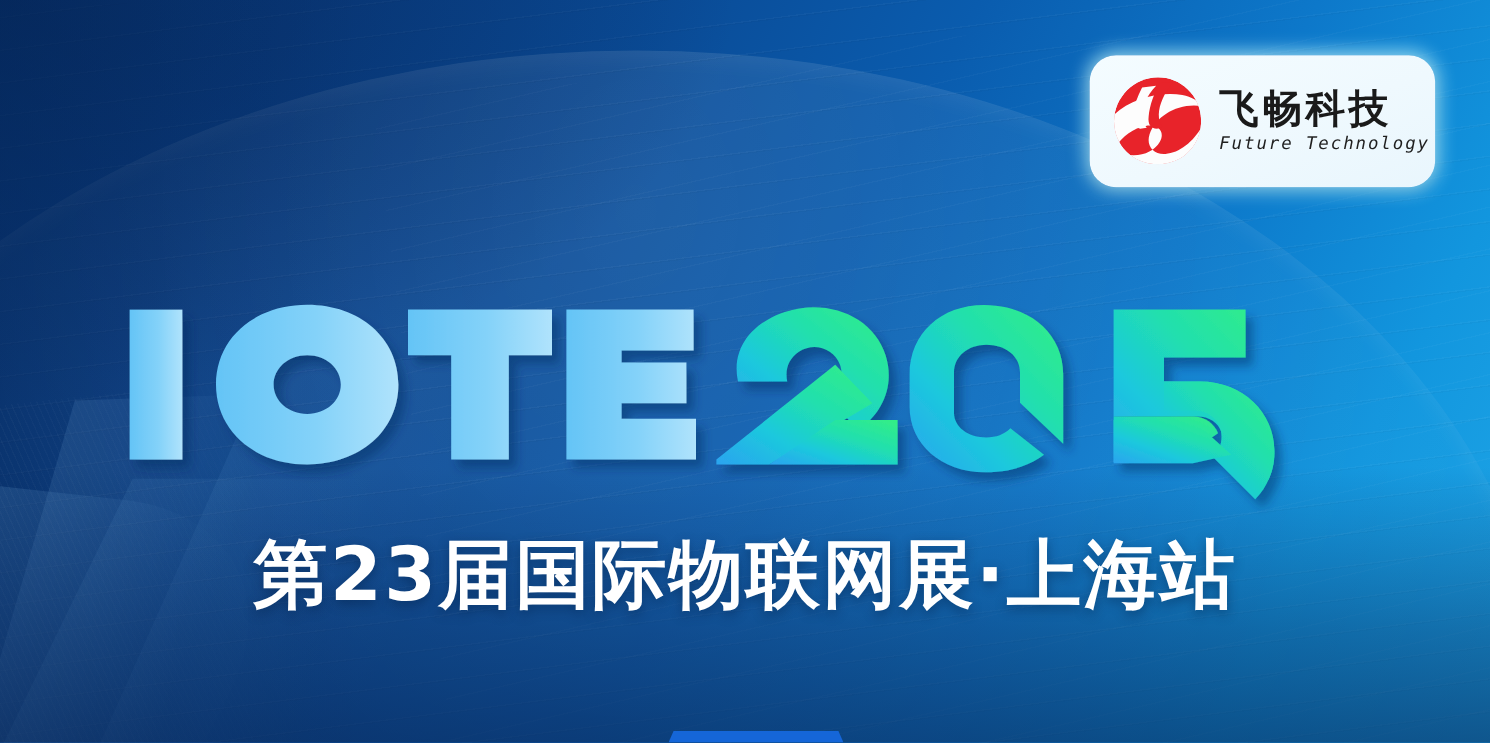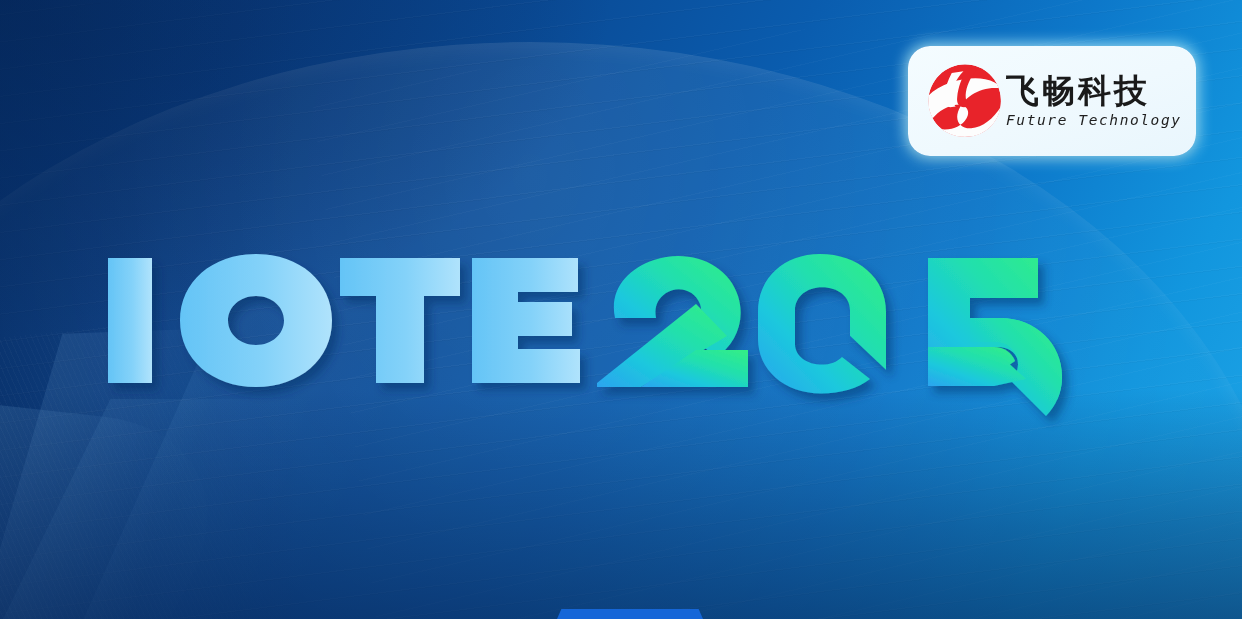--- a/index.html
+++ b/index.html
@@ -162,21 +162,21 @@
     background: linear-gradient(160deg, #f4fcff 0%, #eff9fe 55%, #e9f6fd 100%);
     box-shadow: 0 0 14px 3px rgba(185,245,255,0.75),
                 0 3px 10px rgba(0,30,70,0.18);
     display: flex;
     align-items: center;
     padding: 0 14px 0 18px;
     box-sizing: border-box;
   }
   .logo-mark { width: 78px; height: 78px; flex: 0 0 78px; }
   .logo-text-wrap {
-    margin-left: 2px;
+    margin-left: 12px;
     display: flex;
     flex-direction: column;
     justify-content: center;
   }
   .logo-cn {
     font-size: 33px;
     line-height: 1.02;
     font-weight: 700;
     color: #1a1a1a;
     letter-spacing: 3px;
@@ -314,16 +314,17 @@
         <path d="M712 12 C750 12 778 40 778 80 V148 L742 108 V78 C742 62 730 51 714 51 C699 51 687 62 687 78 V118 C687 132 699 142 714 142 C722 142 729 139 734 133 L762 159 C750 170 733 176 713 176 C676 176 650 148 650 112 V80 C650 40 676 12 712 12 Z" transform="translate(0,-8) scale(1,0.85) translate(0,14)"></path>
 
         <path d="M820 18 H930 V58 H862 V78 H892 C928 78 954 104 954 138 C954 146 952 154 949 160 L910 120 C907 112 900 107 890 107 L862 107 L820 107 Z"></path>
         <path d="M862 78 H892 C928 78 954 104 954 136 C954 152 948 166 938 176 L903 141 C907 137 910 131 910 124 C910 111 900 102 887 102 H862 Z"></path>
         <path d="M820 110 H886 C896 110 904 116 907 124 L872 148 H820 Z" transform="translate(0,-3)"></path>
         <path d="M818 112 H884 L916 141 L884 148 H818 Z" transform="translate(2,-2)"></path>
       </g>
     </svg>
   </div>
 
+  <div class="subtitle">第23届国际物联网展·上海站</div>
 
   <div class="bottom-tab"></div>
 
 </div>
 
 </body></html>

